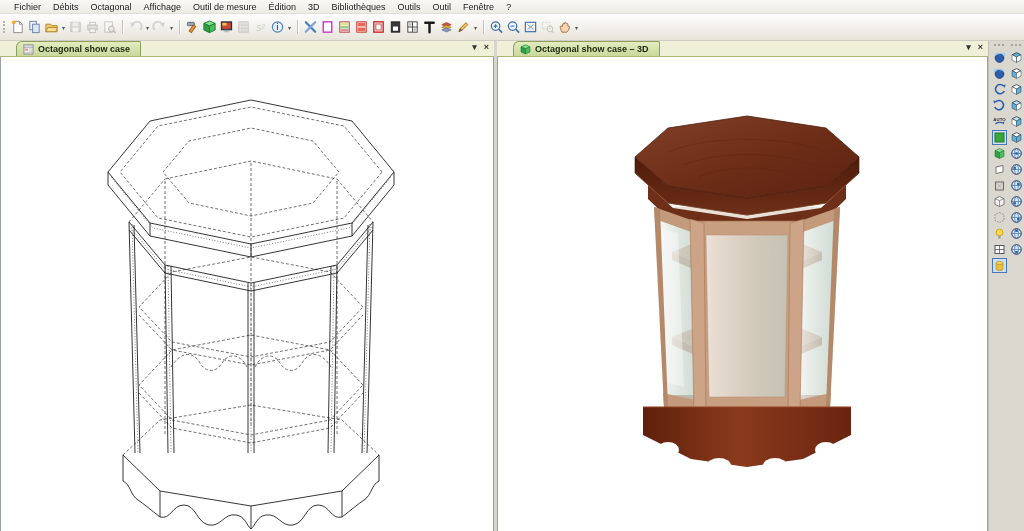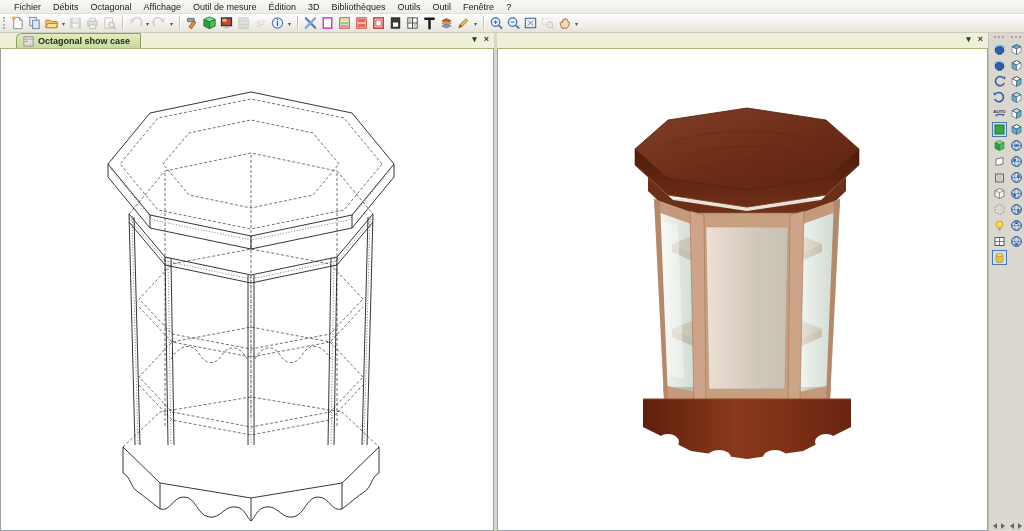--- a/index.html
+++ b/index.html
@@ -8,21 +8,21 @@
     width:1024px; height:531px; overflow:hidden;
     font-family:"Liberation Sans", sans-serif;
     background:#ece9e2; font-size:9px; color:#222;
     -webkit-font-smoothing:antialiased;
   }
   
   .menubar{height:14px;display:flex;align-items:flex-end;background:linear-gradient(#f9f8f5,#edebe5);
     border-bottom:1px solid #e2dfd7;padding-left:8px;}
   .menu-item{padding:1px 6px;white-space:nowrap;cursor:default;}
   
-  .toolbar{height:19px;display:flex;align-items:center;background:linear-gradient(#fefefe,#e7e4da);
+  .toolbar{height:27px;display:flex;align-items:center;background:linear-gradient(#fefefe,#e7e4da);
     border-bottom:1px solid #cfccc3;padding:0 2px;}
   .grip{width:3px;height:12px;border-left:2px dotted #b4b1a6;margin:0 3px 0 1px;}
   .sep{width:1px;height:14px;background:#c4c1b7;box-shadow:1px 0 0 #ffffff;margin:0 4px;}
   .tbi{width:17px;height:17px;display:flex;align-items:center;justify-content:center;border:1px solid transparent;border-radius:2px;}
   .tbi.dis{opacity:.45;filter:grayscale(.9);}
   .caret{font-size:6px;color:#555;width:7px;text-align:center;}
   
   .workspace{display:flex;height:498px;}
   .panel{display:flex;flex-direction:column;}
   .panel.left{width:494px;}
@@ -338,20 +338,28 @@
           <path d="M341,460 C350,453 357,447 363,443 C371,438 370,428 378,424"></path>
         </g>
       </svg>
     </div>
   </div>
 
   <div class="splitter"></div>
 
   <div class="panel right">
     <div class="tabstrip">
+      <div class="tab">
+        <svg width="11" height="11" viewBox="0 0 11 11">
+            <path d="M5.5,0.8 L10,2.8 L5.5,4.8 L1,2.8 Z" fill="#7de08a" stroke="#1d7a33" stroke-width=".6"></path>
+            <path d="M1,2.8 L5.5,4.8 L5.5,10 L1,8 Z" fill="#2f9e44" stroke="#1d7a33" stroke-width=".6"></path>
+            <path d="M10,2.8 L5.5,4.8 L5.5,10 L10,8 Z" fill="#4dbd5e" stroke="#1d7a33" stroke-width=".6"></path>
+          </svg>
+        <span>Octagonal show case – 3D</span>
+      </div>
       <div class="tab-controls">
         <span class="tc">▾</span>
         <span class="tc">×</span>
       </div>
     </div>
     <div class="panel-content">
       <svg width="489" height="480" viewBox="0 0 489 480">
         <defs>
           <linearGradient id="gTop" x1="0" y1="0" x2="1" y2="1">
             <stop offset="0" stop-color="#82402a"></stop>

